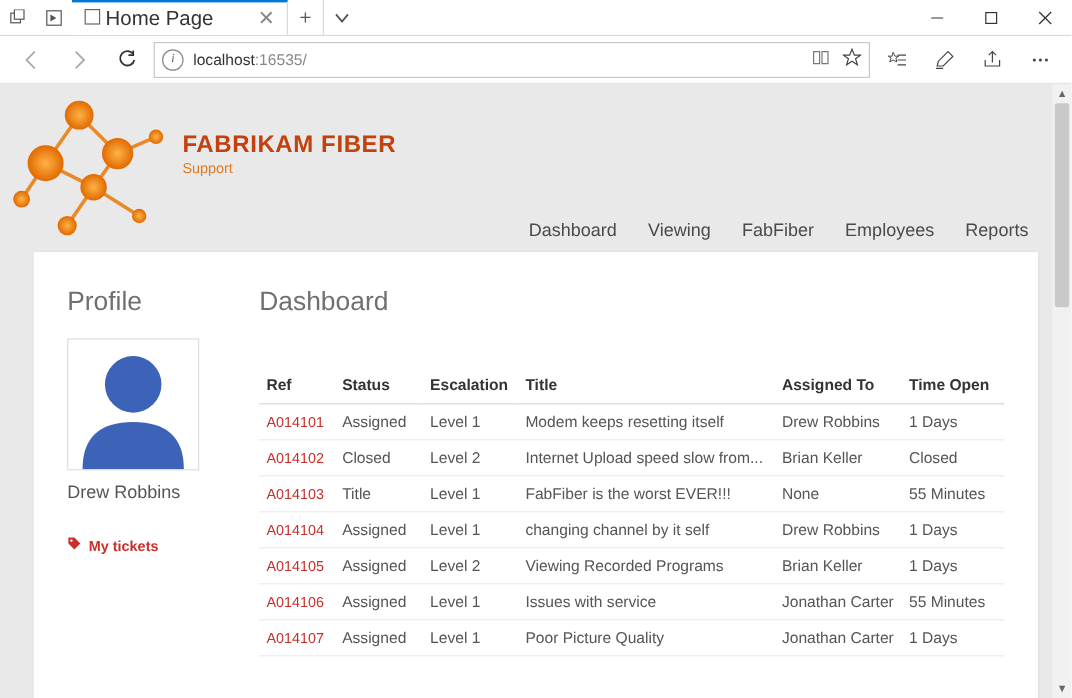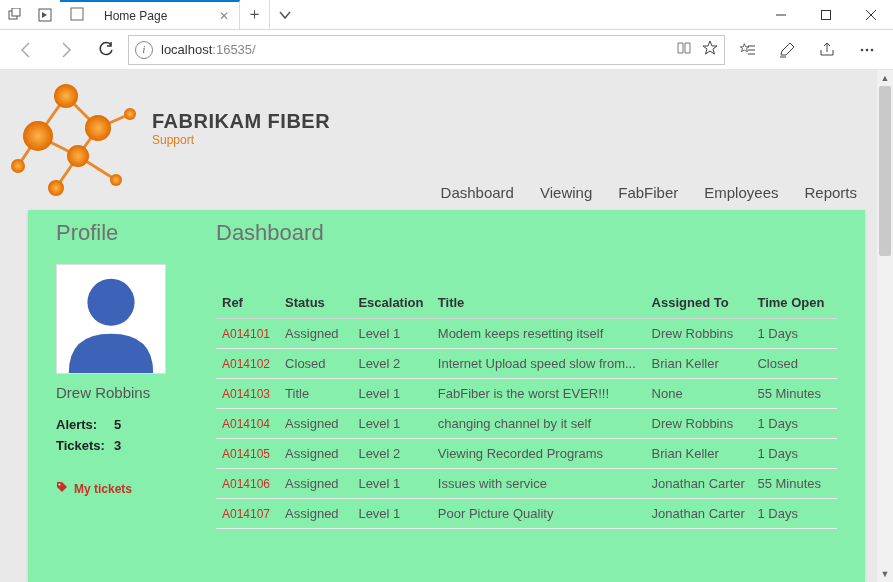--- a/index.html
+++ b/index.html
@@ -1,46 +1,46 @@
 <!DOCTYPE html>
 <html><head>
 <meta charset="utf-8">
 <style>
   * { box-sizing: border-box; margin: 0; padding: 0; }
   html, body { width: 893px; height: 582px; overflow: hidden; font-family: "Segoe UI", Arial, sans-serif; background: #fff; }
   
   .chrome { width: 100%; background: #fff; }
   .tabbar { height: 30px; display: flex; align-items: stretch; background: #fff; border-bottom: 1px solid #d9d9d9; }
   .tabbar .sysbtn { width: 30px; display:flex; align-items:center; justify-content:center; color:#555; font-size:12px; }
-  .tab { display:flex; align-items:center; gap:20px; padding:0 10px; border-right:1px solid #d9d9d9; min-width:180px; background:#fff; font-size:12px; color:#333; position:relative; border-top:2px solid #fff; }
+  .tab { display:flex; align-items:center; gap:4px; padding:0 10px; border-right:1px solid #d9d9d9; min-width:180px; background:#fff; font-size:17px; color:#333; position:relative; border-top:2px solid #fff; }
   .tab.active { border-top:2px solid #0078d7; }
   .tab .close { margin-left:auto; color:#888; }
   .addtab, .tabmore { width:30px; display:flex; align-items:center; justify-content:center; color:#555; font-size:16px; border-right:1px solid #d9d9d9; }
   .tabmore { border-right:none; }
   .winbtns { margin-left:auto; display:flex; }
   .winbtn { width:45px; display:flex; align-items:center; justify-content:center; color:#333; font-size:12px; }
   .addrrow { height:40px; display:flex; align-items:center; gap:4px; padding:0 8px; border-bottom:1px solid #e5e5e5; background:#fff; }
   .navbtn { width:36px; height:36px; display:flex; align-items:center; justify-content:center; color:#777; }
   .navbtn.active { color:#333; }
   .addrbar { flex:1; height:30px; border:1px solid #c8c8c8; display:flex; align-items:center; padding:0 6px; font-size:13px; color:#555; }
   .addrbar .info { width:18px; height:18px; border:1px solid #888; border-radius:50%; display:flex; align-items:center; justify-content:center; font-size:10px; font-style:italic; font-family:Georgia,serif; color:#555; margin-right:8px; }
   .addrbar .host { color:#333; }
   .addrbar .port { color:#888; }
   .addrbar .rightico { margin-left:auto; display:flex; gap:10px; color:#555; }
   .toolbtn { width:36px; height:36px; display:flex; align-items:center; justify-content:center; color:#444; font-size:16px; }
   
   .page { width:100%; height:512px; overflow:hidden; background:#e9e9e9; position:relative; }
   .header { position:relative; height:124px; }
   .logo { position:absolute; left:8px; top:8px; }
   .brand { position:absolute; left:152px; top:40px; color:#444; }
-  .brand h1 { font-size:20px; font-weight:700; letter-spacing:0.5px; color:#404040; }
+  .brand h1 { font-size:20px; font-weight:700; letter-spacing:0.5px; color:#c2410c; }
   .brand .sub { color:#e07c1e; font-size:12px; margin-top:0px; }
   .mainnav { position:absolute; right:36px; top:114px; display:flex; gap:26px; font-size:15px; color:#4a4a4a; }
   .mainnav a { color:#4a4a4a; text-decoration:none; }
-  .contentwrap { position:absolute; top:140px; left:28px; right:28px; bottom:0; background:#86efac; box-shadow:0 1px 3px rgba(0,0,0,0.12); padding:10px 28px 0 28px; overflow:hidden; }
+  .contentwrap { position:absolute; top:140px; left:28px; right:28px; bottom:0; background:#ffffff; box-shadow:0 1px 3px rgba(0,0,0,0.12); padding:28px 28px 0 28px; overflow:hidden; }
   .cols { display:flex; gap:30px; }
   .leftcol { width:130px; flex:none; }
   .rightcol { flex:1; }
   .section-title { font-size:22px; color:#707070; font-weight:400; margin-bottom:18px; }
   .avatarbox { width:110px; height:110px; background:#fff; border:1px solid #ddd; display:flex; align-items:center; justify-content:center; margin-bottom:10px; overflow:hidden; }
   .username { font-size:15px; color:#555; margin-bottom:16px; }
   .stats { font-size:13px; color:#222; }
   .stats .row { display:flex; margin-bottom:6px; }
   .stats .lbl { font-weight:700; width:58px; }
   .stats .val { font-weight:700; }
@@ -227,30 +227,20 @@
       <div class="leftcol">
         <div class="section-title">Profile</div>
         <div class="avatarbox">
           <svg width="110" height="110" viewBox="0 0 110 110">
             <rect width="110" height="110" fill="#fff"></rect>
             <circle cx="55" cy="38" r="24" fill="#3c63b8"></circle>
             <path d="M12 110 Q12 70 55 70 Q98 70 98 110 Z" fill="#3c63b8"></path>
           </svg>
         </div>
         <div class="username">Drew Robbins</div>
-        <div class="stats">
-          <div class="row">
-            <span class="lbl">Alerts:</span>
-            <span class="val">5</span>
-          </div>
-          <div class="row">
-            <span class="lbl">Tickets:</span>
-            <span class="val">3</span>
-          </div>
-        </div>
         <div class="mytix">
           <span><svg width="12" height="12" viewBox="0 0 12 12">
                 <path d="M1 1 h5 l5 5 -5 5 -5 -5 z" fill="#c9302c"></path>
                 <circle cx="3.5" cy="3.5" r="1" fill="#fff"></circle>
               </svg></span>
           <span>My tickets</span>
         </div>
       </div>
 
       <div class="rightcol">

